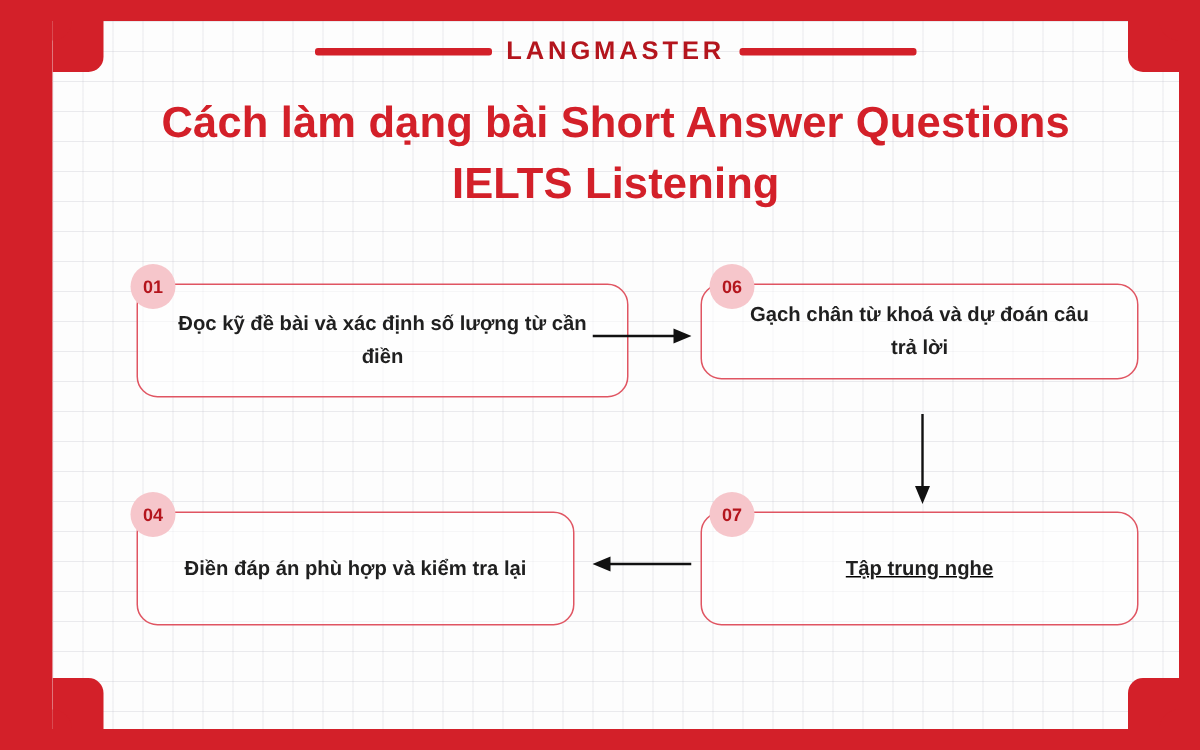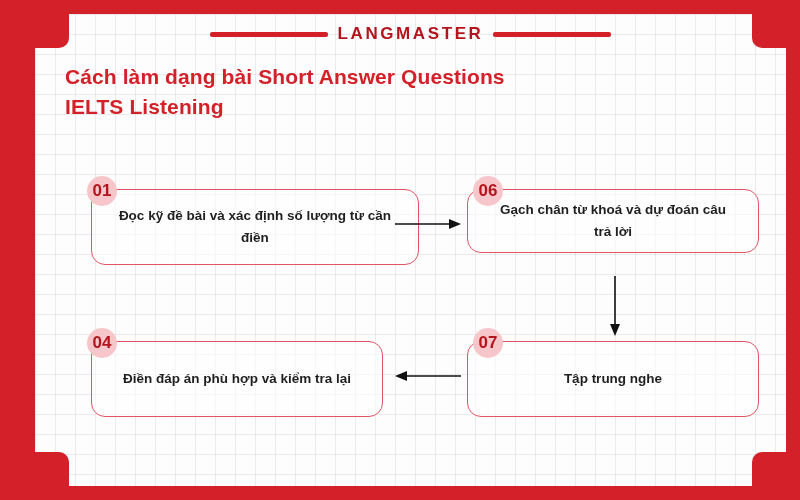--- a/index.html
+++ b/index.html
@@ -88,24 +88,24 @@
     color: #b4151d;
     font-family: "Liberation Sans", sans-serif;
   }
 
   
   .title {
     position: absolute;
     top: 48px;
     left: 30px;
     right: 30px;
-    text-align: left;
+    text-align: center;
     color: #d32029;
     font-weight: bold;
-    font-size: 21px;
+    font-size: 29px;
     line-height: 1.42;
     letter-spacing: 0.1px;
   }
   .title .line2 { display: block; }
 
   
   .flow {
     position: absolute;
     left: 0;
     top: 150px;
@@ -132,32 +132,32 @@
     line-height: 1.65;
   }
 
   .badge {
     position: absolute;
     width: 30px;
     height: 30px;
     border-radius: 50%;
     background: #f6c6cb;
     color: #b4151d;
-    font-size: 17px;
+    font-size: 12px;
     font-weight: bold;
     display: flex;
     align-items: center;
     justify-content: center;
     z-index: 3;
   }
 
   
   #node1 { left: 56px;  top: 25px;  width: 328px; height: 76px; }
   #node2 { left: 432px; top: 25px;  width: 292px; height: 64px; }
-  #node3 { left: 432px; top: 177px; width: 292px; height: 76px; }
+  #node3 { left: 432px; top: 177px; width: 292px; height: 76px; text-decoration: underline; }
   #node4 { left: 56px;  top: 177px; width: 292px; height: 76px; }
 
   #badge1 { left: 52px;  top: 12px; }
   #badge2 { left: 438px; top: 12px; }
   #badge3 { left: 438px; top: 164px; }
   #badge4 { left: 52px;  top: 164px; }
 
   
   .arrow { position: absolute; }
   .arrow svg { display: block; }

